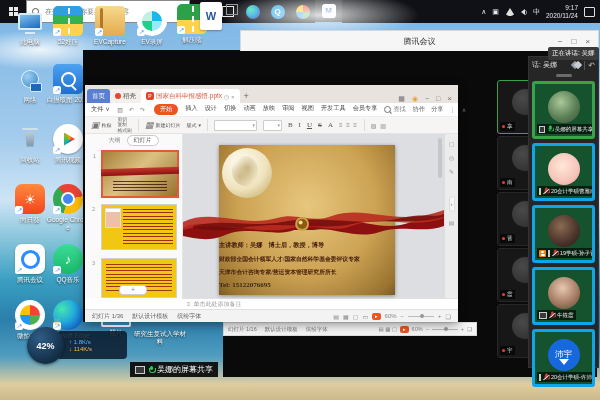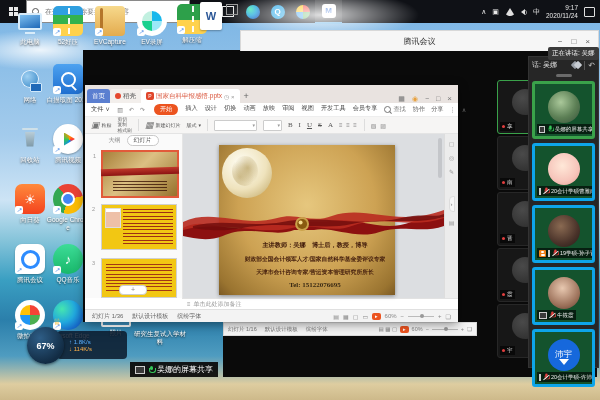--- a/index.html
+++ b/index.html
@@ -131,21 +131,21 @@
   .pluspill{position:absolute;left:34px;bottom:3px;width:26px;height:8px;border:1px solid #ccc;border-radius:4px;background:#fff;color:#888;font-size:7px;line-height:7px;text-align:center}
   .wcanvas{flex:1;background:#dcdee1;position:relative;min-width:0}
   .slide{position:absolute;left:36px;top:11px;width:176px;height:150px;z-index:1;
     background:radial-gradient(ellipse at 50% 40%,#e6c77e 0%,#cda253 55%,#9a7430 90%,#7c5a24 100%);
     box-shadow:0 1px 4px rgba(0,0,0,.4)}
   .globe{position:absolute;left:3px;top:3px;width:50px;height:50px;border-radius:50%;
     background:radial-gradient(circle at 38% 32%,#fffef5,#efe3bd 55%,#cdb87e 85%,#b49a5c)}
   .globe::after{content:"";position:absolute;left:10px;top:8px;width:26px;height:30px;border-radius:50%;
     background:radial-gradient(ellipse at 60% 40%,rgba(190,168,110,.8),transparent 60%),radial-gradient(ellipse at 30% 70%,rgba(190,168,110,.7),transparent 55%)}
   .stitle{position:absolute;left:58px;top:24px;width:114px;text-align:center;font-family:"Liberation Serif",serif;font-weight:bold;font-size:12px;letter-spacing:1px;color:#33230b}
-  .sline{position:absolute;left:8px;width:100%;text-align:center;font-family:"Liberation Serif",serif;font-weight:bold;color:#46200e}
+  .sline{position:absolute;left:0;width:100%;font-family:"Liberation Serif",serif;font-weight:bold;color:#46200e}
   .l1{top:96px;font-size:6.2px}.l2{top:110px;font-size:5.8px}.l3{top:123px;font-size:5.8px}
   .l4{top:136px;font-size:7px;color:#3a2a14}
   #ribbon{position:absolute;left:0;top:64px;width:100%;height:46px;z-index:2;pointer-events:none}
   .wside{width:13px;background:#ececec;border-left:1px solid #ddd;display:flex;flex-direction:column;align-items:center;gap:7px;padding-top:6px;font-size:6px;color:#999;flex:none}
   .wside .exp{margin-top:14px;color:#777;background:#f7f7f7;border:1px solid #ddd;border-radius:4px 0 0 4px;padding:4px 1px;font-size:6px}
   .wnotes{height:10px;margin-left:97px;background:#fff;border-top:1px solid #e2e2e2;display:flex;align-items:center;gap:3px;padding:0 5px;color:#9a9a9a;font-size:6px;flex:none}
   .wstatus{height:12px;background:#f3f3f3;border-top:1px solid #e0e0e0;display:flex;align-items:center;gap:9px;padding:0 7px;font-size:6px;color:#666;flex:none;white-space:nowrap}
   .wstatus .rt{margin-left:auto;display:flex;align-items:center;gap:4px;color:#888}
 
   
@@ -320,21 +320,21 @@
       <div class="dicon materials">
     <div class="img"></div>
     <div class="lbl">研究生复试入学材料</div>
   </div>
     </div>
 
   <div id="net-pill">
     <span class="up">↑ <i style="font-style:normal">1.8K/s</i></span>
     <span class="dn">↓ <i style="font-style:normal">114K/s</i></span>
   </div>
-  <div id="net-ball">67%</div>
+  <div id="net-ball">42%</div>
   <div id="net-crown">♕</div>
 
   <div id="backdrop1" class="abs"></div>
   <div id="backdrop2" class="abs"></div>
 
   <div id="meet-bar" class="abs">
     <span class="mtitle">腾讯会议</span>
     <span class="mwins">
       <i>−</i>
       <i>□</i>

